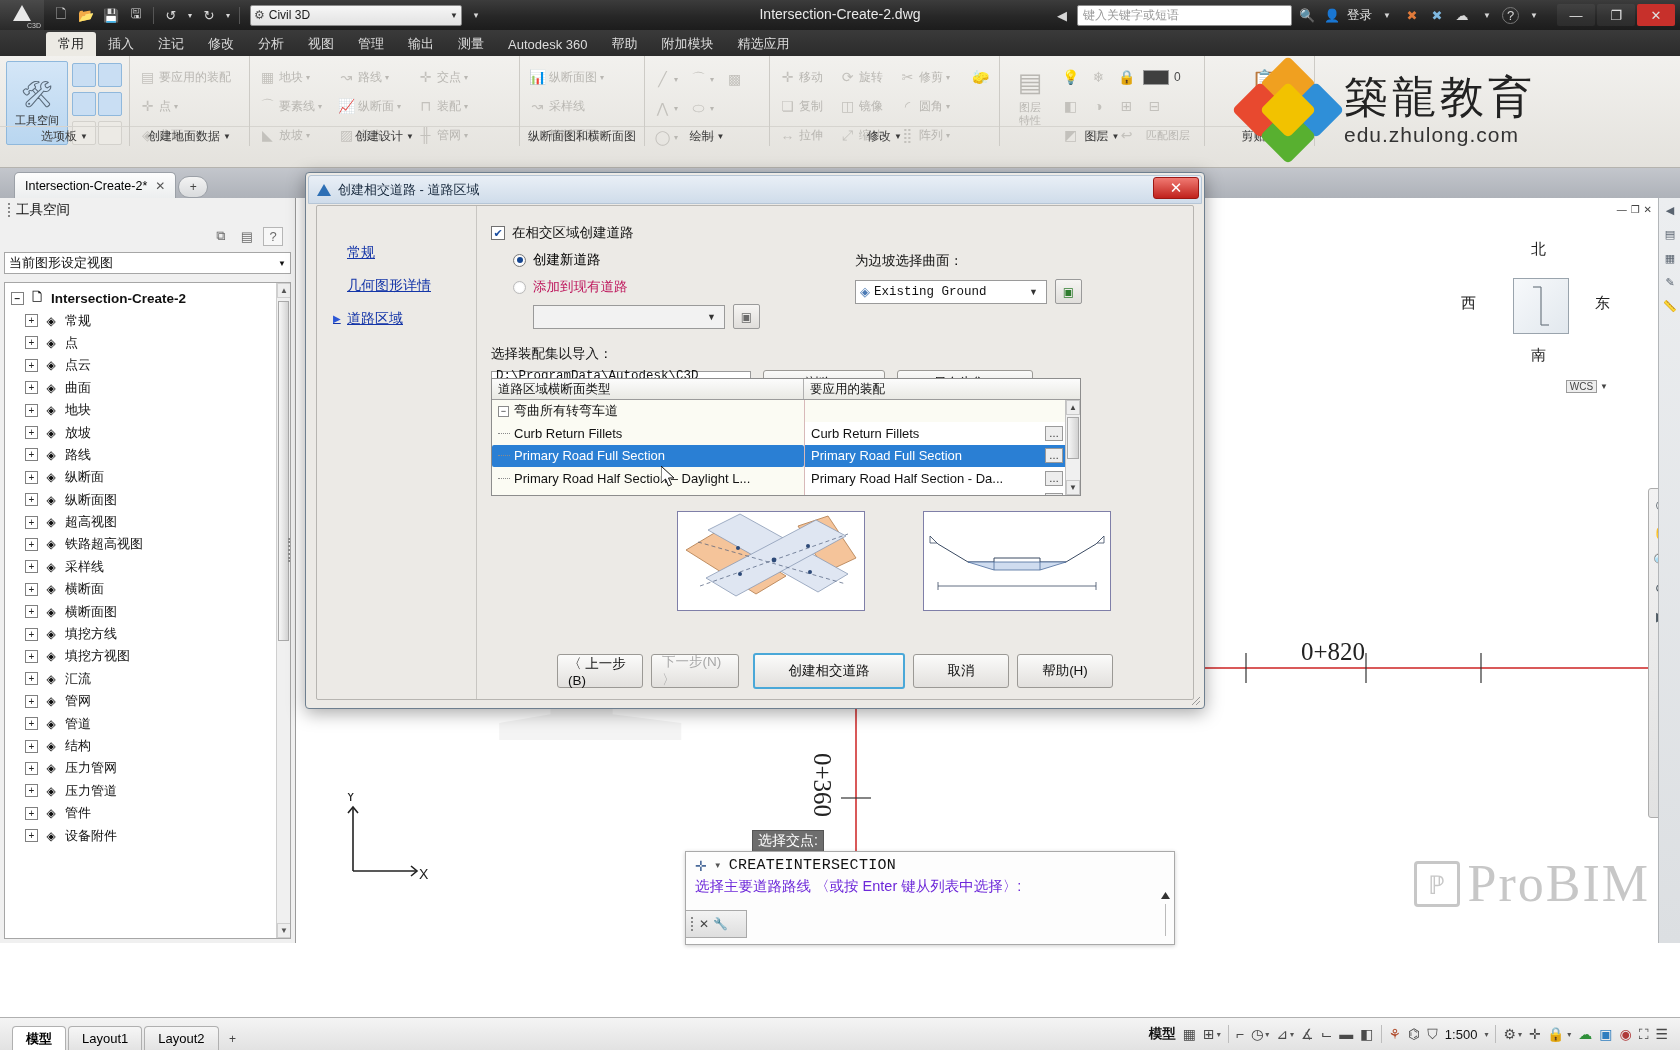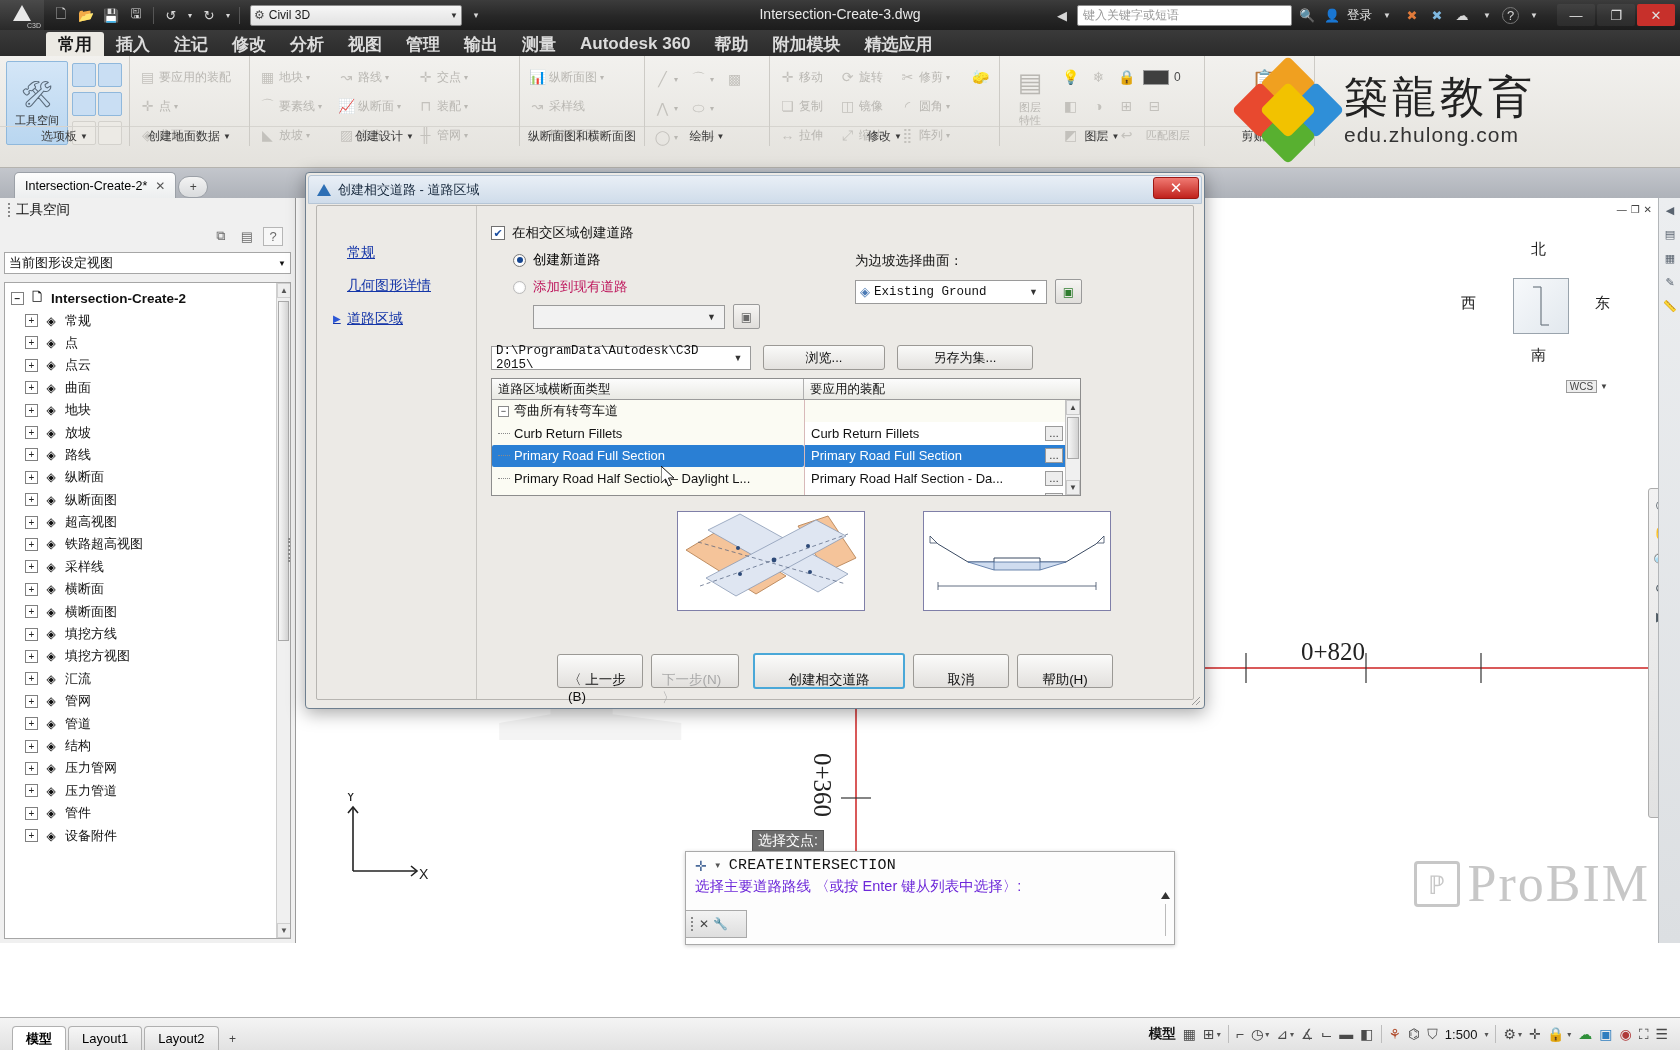--- a/index.html
+++ b/index.html
@@ -70,22 +70,22 @@
   }
   .wbtn.close { background:#c7302b; }
 
   
   .ribbon-tabs {
     position:absolute; left:0; top:30px; width:1680px; height:26px;
     background: linear-gradient(to bottom,#3a3a3a,#2b2b2b);
     display:flex; align-items:flex-end; padding-left: 46px;
   }
   .rtab {
-    height: 24px; padding: 0 12px; color:#dcdcdc; font-size:17px;
-    display:flex; align-items:center;font-weight:bold;
+    height: 24px; padding: 0 12px; color:#dcdcdc; font-size:13px;
+    display:flex; align-items:center;
   }
   .rtab.active {
     background: #eceae4; color:#1a1a1a;
     border-top-left-radius:3px; border-top-right-radius:3px;
   }
 
   
   .ribbon {
     position:absolute; left:0; top:56px; width:1680px; height:112px;
     background: linear-gradient(to bottom,#f2f1ee,#e4e2dd);
@@ -352,21 +352,21 @@
   
   .prevs { position:absolute; left: 200px; top: 305px; display:flex; gap: 58px; }
   .prevbox { width: 188px; height: 100px; background:#fff; border:1px solid #7f7fa8; }
 
   .dlg-footer {
     position:absolute; left:0; right:0; bottom: 10px; display:flex;
     justify-content:center; align-items:center; gap:8px;
   }
   .fbtn {
     height:32px; background: linear-gradient(to bottom,#fbfbfa,#e2e0dd);
-    border:1px solid #9b9995; border-radius:3px; display:flex; 
+    border:1px solid #9b9995; border-radius:3px; display:flex; align-items:center;
     justify-content:center; font-size:13.5px; color:#111; padding: 16px 10px;
   }
   .fbtn.disabled { color:#a8a8a8; }
   .fbtn.primary { border:2px solid #4aa8d8; }
   .resize-grip { position:absolute; right:3px; bottom:2px; width:12px; height:12px; }
 
   
   .tooltip-sel {
     position:absolute; left: 752px; top: 830px; background:#6e6e6e; color:#fff;
     font-size:14px; padding: 1px 5px; border:1px solid #555;
@@ -431,21 +431,21 @@
       <div class="qat-btn">↻</div>
       <div class="qat-btn" style="width:10px;font-size:8px;">▾</div>
       <div class="qat-sep"></div>
       <div class="ws-combo">
         <span class="gear">⚙</span>
         <span class="cap">Civil 3D</span>
         <span class="arw">▼</span>
       </div>
       <div class="qat-btn" style="font-size:9px;">▾</div>
     </div>
-    <div class="doc-title">Intersection-Create-3.dwg</div>
+    <div class="doc-title">Intersection-Create-2.dwg</div>
     <div class="search-wrap">
       <span class="tb-icon">◀</span>
       <div class="search-box">键入关键字或短语</div>
       <span class="tb-icon">🔍</span>
       <span class="tb-icon">👤</span>
       <span class="signin">登录</span>
       <span class="tb-icon" style="font-size:8px;">▼</span>
       <span class="tb-icon" style="color:#e07a3a;">✖</span>
       <span class="tb-icon" style="color:#7fb8e0;">✖</span>
       <span class="tb-icon">☁</span>
@@ -1155,20 +1155,21 @@
               <span class="mono">Existing Ground</span>
               <span class="arwbox">▼</span>
             </div>
             <div class="sqbtn green">
               <span>▣</span>
             </div>
           </div>
         </div>
 
         <div style="margin-top:16px;">
+          <div class="lbl">选择装配集以导入：</div>
           <div style="display:flex;align-items:center;gap:12px;margin-top:7px;">
             <div class="combo" style="width:260px;">
               <span class="mono">D:\ProgramData\Autodesk\C3D 2015\</span>
               <span class="arwbox">▼</span>
             </div>
             <div class="wbtn2" style="width:122px;">
               <span>浏览...</span>
             </div>
             <div class="wbtn2" style="width:136px;">
               <span>另存为集...</span>

